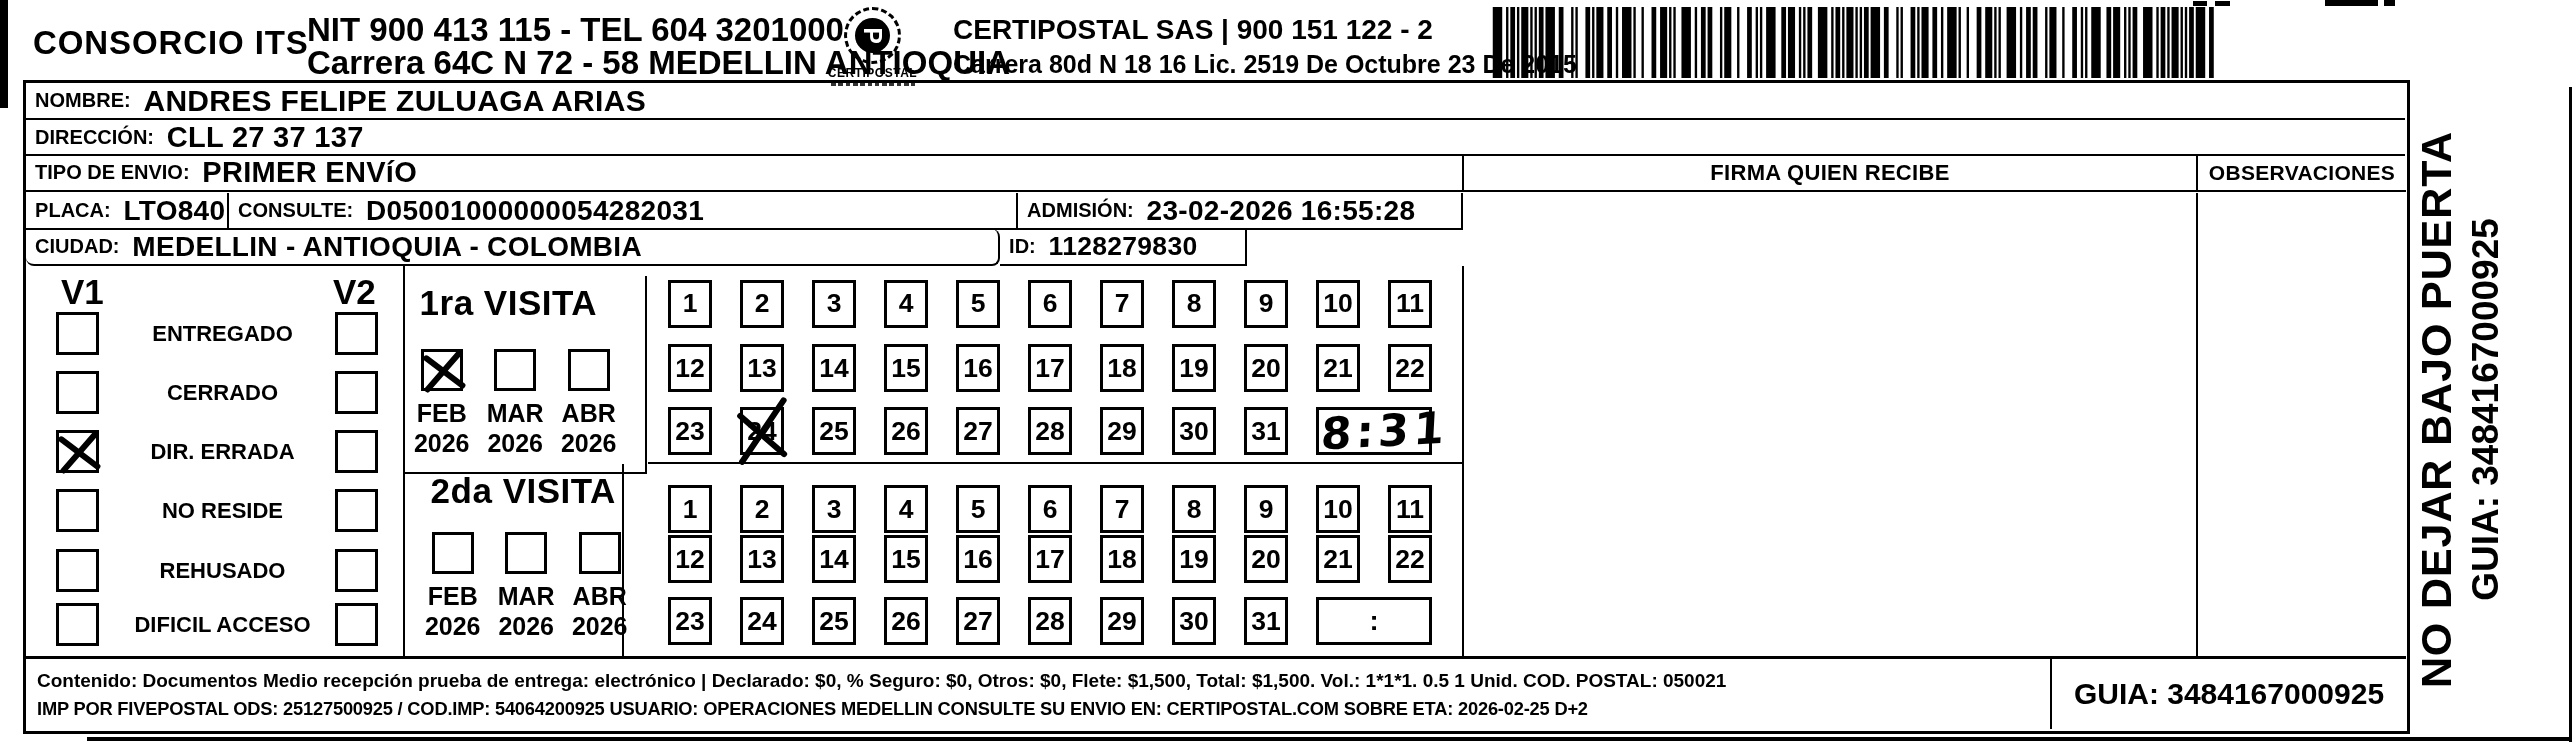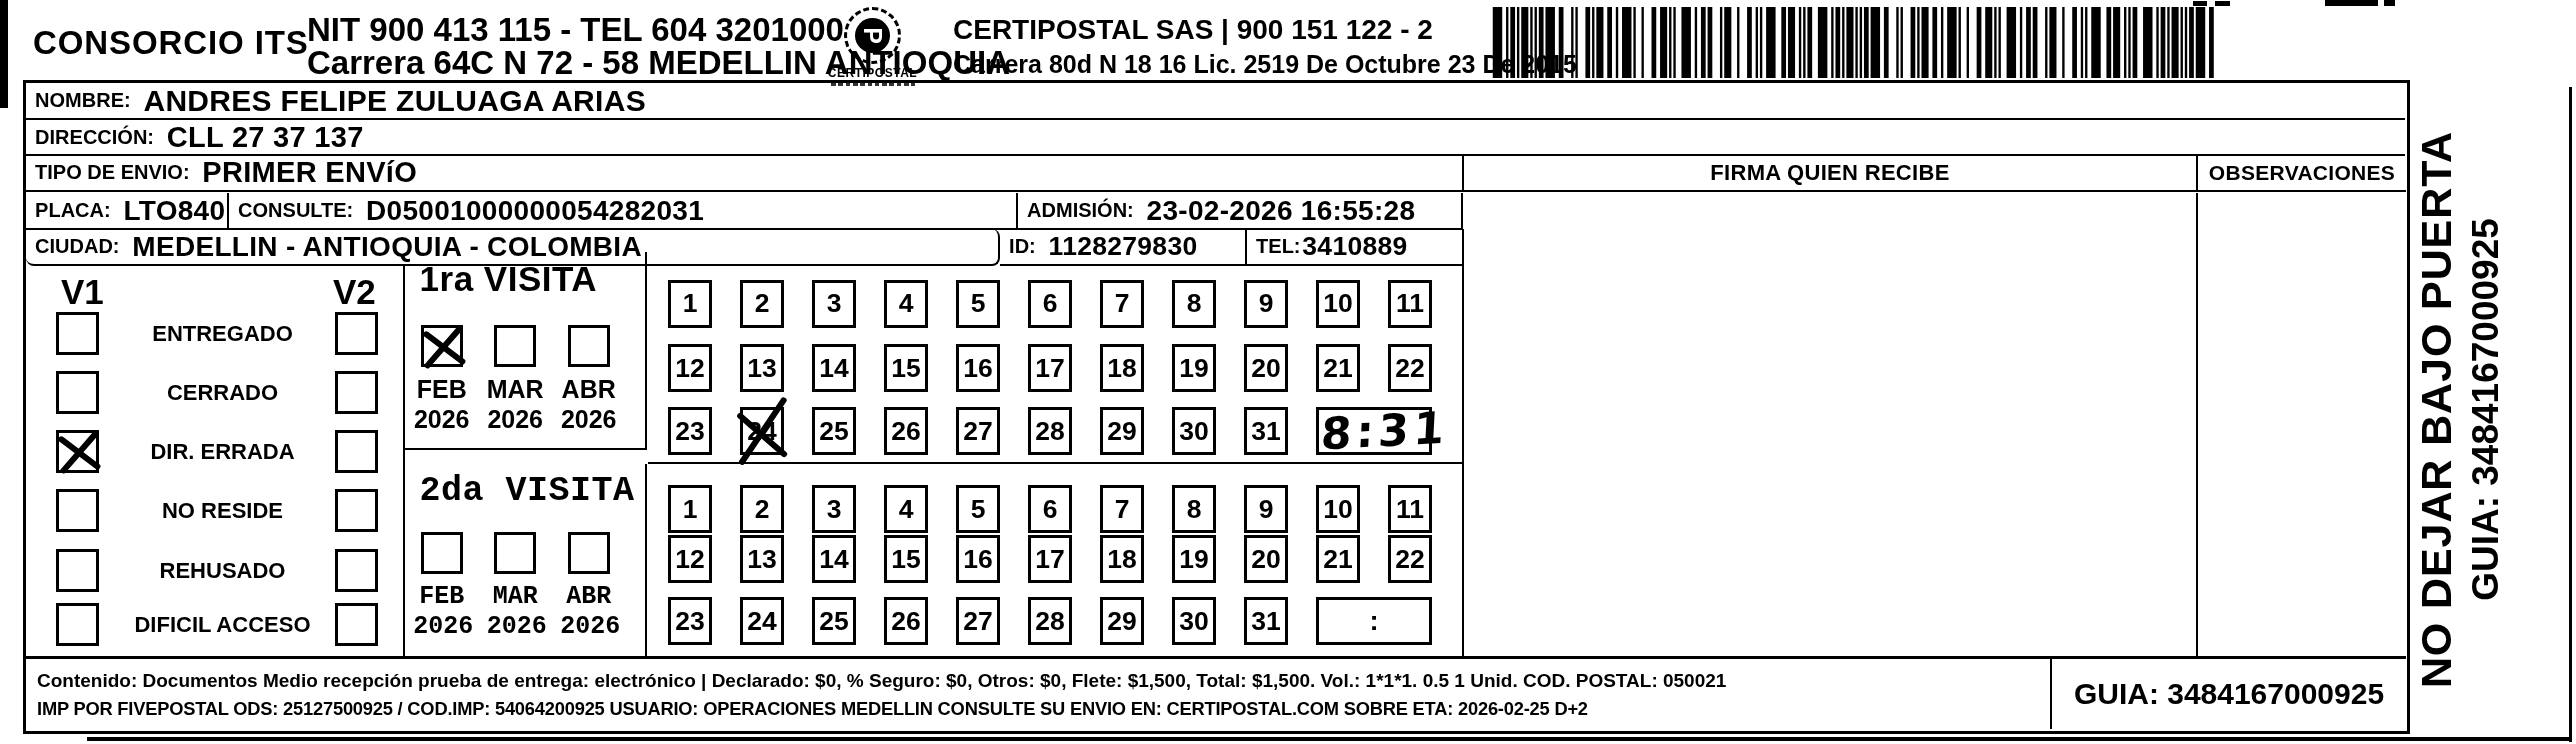--- a/index.html
+++ b/index.html
@@ -35,23 +35,23 @@
   #cell-tipo{left:0;top:72px;width:1438px;height:37px;}
   #cell-firma-hdr{left:1438px;top:72px;width:734px;height:37px;justify-content:center;}
   #cell-obs-hdr{left:2172px;top:72px;width:208px;height:37px;justify-content:center;}
   #cell-placa{left:0;top:110px;width:203px;height:37px;}
   #cell-documento{left:203px;top:110px;width:789px;height:37px;}
   #cell-admision{left:992px;top:110px;width:445px;height:37px;}
   #cell-ciudad{left:0;top:146px;width:974px;height:37px;border-radius:8px;}
   #cell-id{left:974px;top:146px;width:247px;height:37px;}
   #cell-tel{left:1221px;top:146px;width:217px;height:37px;}
   #cell-status{left:0;top:183px;width:379px;height:390px;display:block;}
-  #cell-v1label{left:379px;top:169px;width:242px;height:198px;display:block;}
+  #cell-v1label{left:379px;top:193px;width:242px;height:198px;display:block;}
   #cell-v1grid{left:622px;top:183px;width:816px;height:198px;display:block;}
-  #cell-v2label{left:379px;top:381px;width:242px;height:192px;display:block;font-family:Liberation Mono, monospace;}
+  #cell-v2label{left:390px;top:381px;width:208px;height:192px;display:block;}
   #cell-v2grid{left:622px;top:381px;width:816px;height:192px;display:block;}
   #cell-firma-col{left:1438px;top:110px;width:734px;height:464px;}
   #cell-obs-col{left:2172px;top:110px;width:208px;height:464px;}
   #cell-footer{left:0;top:573px;width:2026px;height:73px;display:block;}
   #cell-guia{left:2026px;top:573px;width:354px;height:73px;justify-content:center;}
   .colhdr{font-size:22px;font-weight:700;letter-spacing:0.3px;}
   
   .svh{position:absolute;top:5.5px;font-size:35px;font-weight:700;}
   #sv1{left:35px;} #sv2{left:307px;}
   .srow{position:absolute;left:0;width:100%;height:43px;}
@@ -240,24 +240,20 @@
       <span class="fvalue">23-02-2026 16:55:28</span>
     </div>
     <div class="cell pad bb br" id="cell-ciudad">
       <span class="flabel">CIUDAD:</span>
       <span class="fvalue">MEDELLIN - ANTIOQUIA - COLOMBIA</span>
     </div>
     <div class="cell pad bb br" id="cell-id">
       <span class="flabel">ID:</span>
       <span class="fvalue" style="font-size:26.5px;gap:7.3px;">1128279830</span>
     </div>
-    <div class="cell pad bb br" id="cell-tel" style="gap:1.8px;">
-      <span class="flabel">TEL:</span>
-      <span class="fvalue" style="font-size:26.5px;">3410889</span>
-    </div>
 
     <div class="cell br" id="cell-status">
       <div class="svh" id="sv1">V1</div>
       <div class="svh" id="sv2">V2</div>
       <div id="status-rows">
           <div class="srow" style="top: 46px;">
             <div class="cbox sb1"></div>
             <div class="slabel">ENTREGADO</div>
             <div class="cbox sb2"></div>
           </div>

